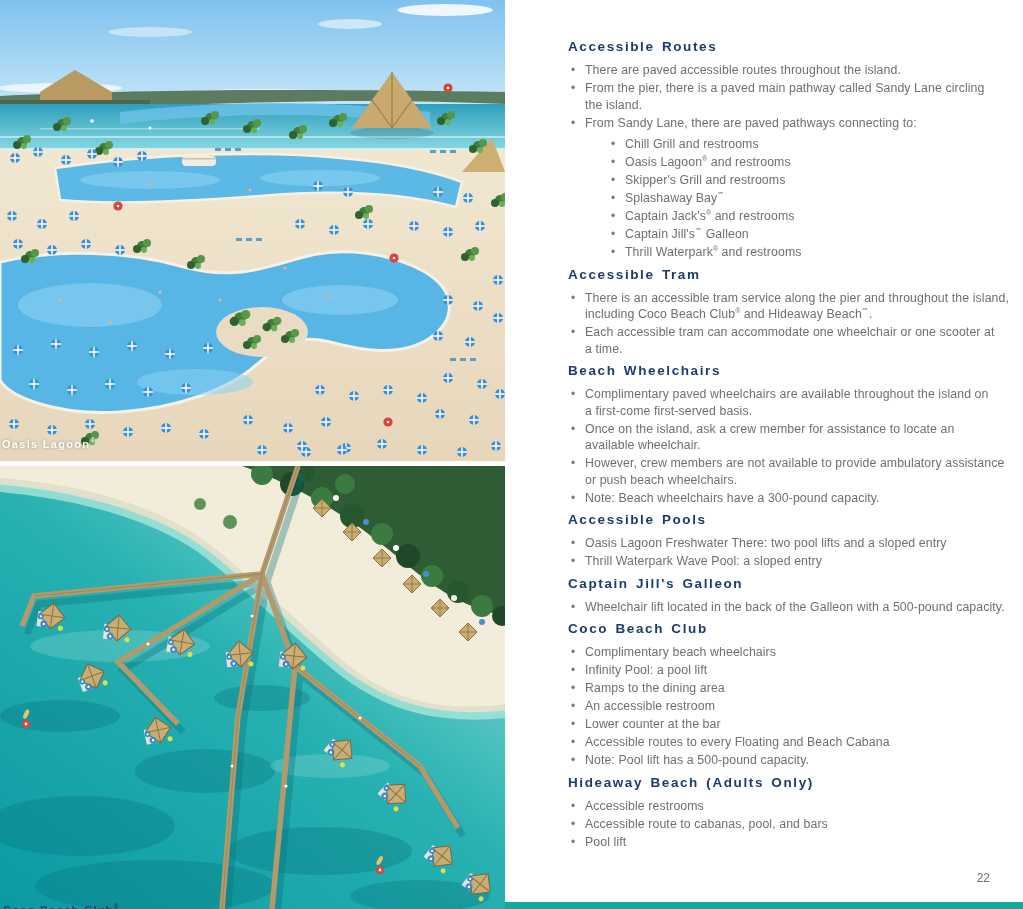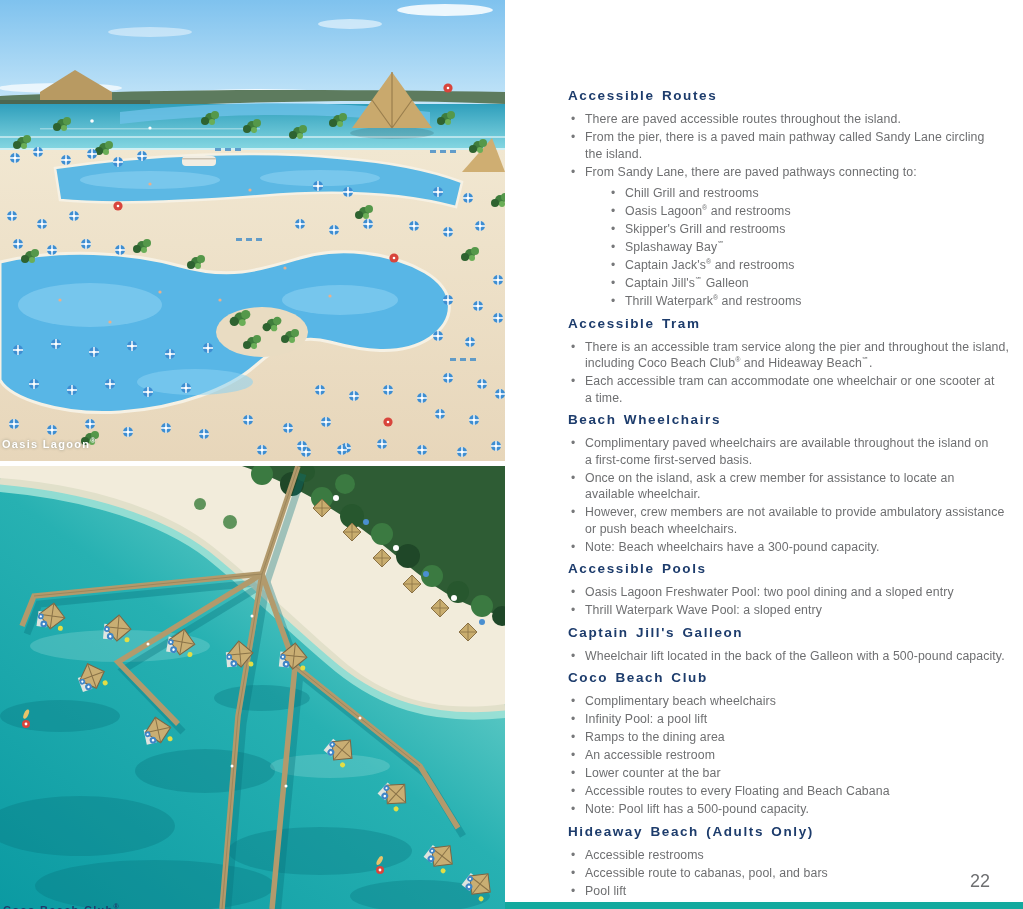--- a/index.html
+++ b/index.html
@@ -14,37 +14,37 @@
   .photo svg{display:block;width:100%;height:100%;}
   .caption{
     position:absolute;font-size:11px;font-weight:bold;letter-spacing:1.3px;
     white-space:nowrap;
   }
   .caption-light{left:2px;bottom:11px;color:#ffffff;text-shadow:0 0 3px rgba(40,60,60,.45);}
   .caption-dark{left:3px;bottom:-7px;color:#1d3c6c;}
   sup{font-size:7px;vertical-align:super;letter-spacing:0;line-height:0;}
   
   .right-col{position:absolute;left:505px;top:0;width:518px;height:909px;background:#ffffff;}
-  .content{padding:62px 8px 0 63px;margin-top:20px;}
+  .content{padding:33px 8px 0 63px;}
   h3.sec-heading{
     color:#1d3c6c;font-size:13.5px;line-height:15px;font-weight:bold;
     letter-spacing:1.6px;margin:6px 0 8px 0;word-spacing:2px;
   }
   ul.bullets{list-style:none;margin:0;padding:0;}
   ul.bullets li{
     position:relative;padding-left:17px;margin:0 0 1.5px 0;
     font-size:12.3px;line-height:16.5px;color:#6e6f71;letter-spacing:.1px;
   }
   ul.bullets li::before{
     content:"\2022";position:absolute;left:3px;top:0;color:#77787a;font-size:12px;
   }
   ul.bullets li span{white-space:pre-line;}
   ul.sub{margin:5px 0 2px 40px;}
   .page-number{
-    position:absolute;right:33px;top:871px;font-size:18px;color:#6e6f71;margin-left:10px;
+    position:absolute;right:33px;top:871px;font-size:12px;color:#6e6f71;margin-left:10px;
   }
   .accent-bar{position:absolute;left:505px;top:902px;width:518px;height:7px;background:#13a99e;}
 </style>
 </head>
 <body>
 
 <div class="photo photo-1">
   <svg viewBox="0 0 505 461" preserveAspectRatio="none" aria-hidden="true">
     <defs>
       <linearGradient id="p1sky" x1="0" y1="0" x2="0" y2="1">
@@ -453,21 +453,21 @@
           <li><span>However, crew members are not available to provide ambulatory assistance
 or push beach wheelchairs.</span></li>
           <li><span>Note: Beach wheelchairs have a 300-pound capacity.</span></li>
         </ul>
     </section>
 
     <section>
       <h3 class="sec-heading">Accessible Pools</h3>
       <ul class="bullets">
 
-      <li><span>Oasis Lagoon Freshwater Pool: two pool dining and a sloped entry</span></li>
+      <li><span>Oasis Lagoon Freshwater There: two pool lifts and a sloped entry</span></li>
           <li><span>Thrill Waterpark Wave Pool: a sloped entry</span></li>
         </ul>
     </section>
 
     <section>
       <h3 class="sec-heading">Captain Jill's Galleon</h3>
       <ul class="bullets">
 
       <li><span>Wheelchair lift located in the back of the Galleon with a 500-pound capacity.</span></li>
         </ul>

